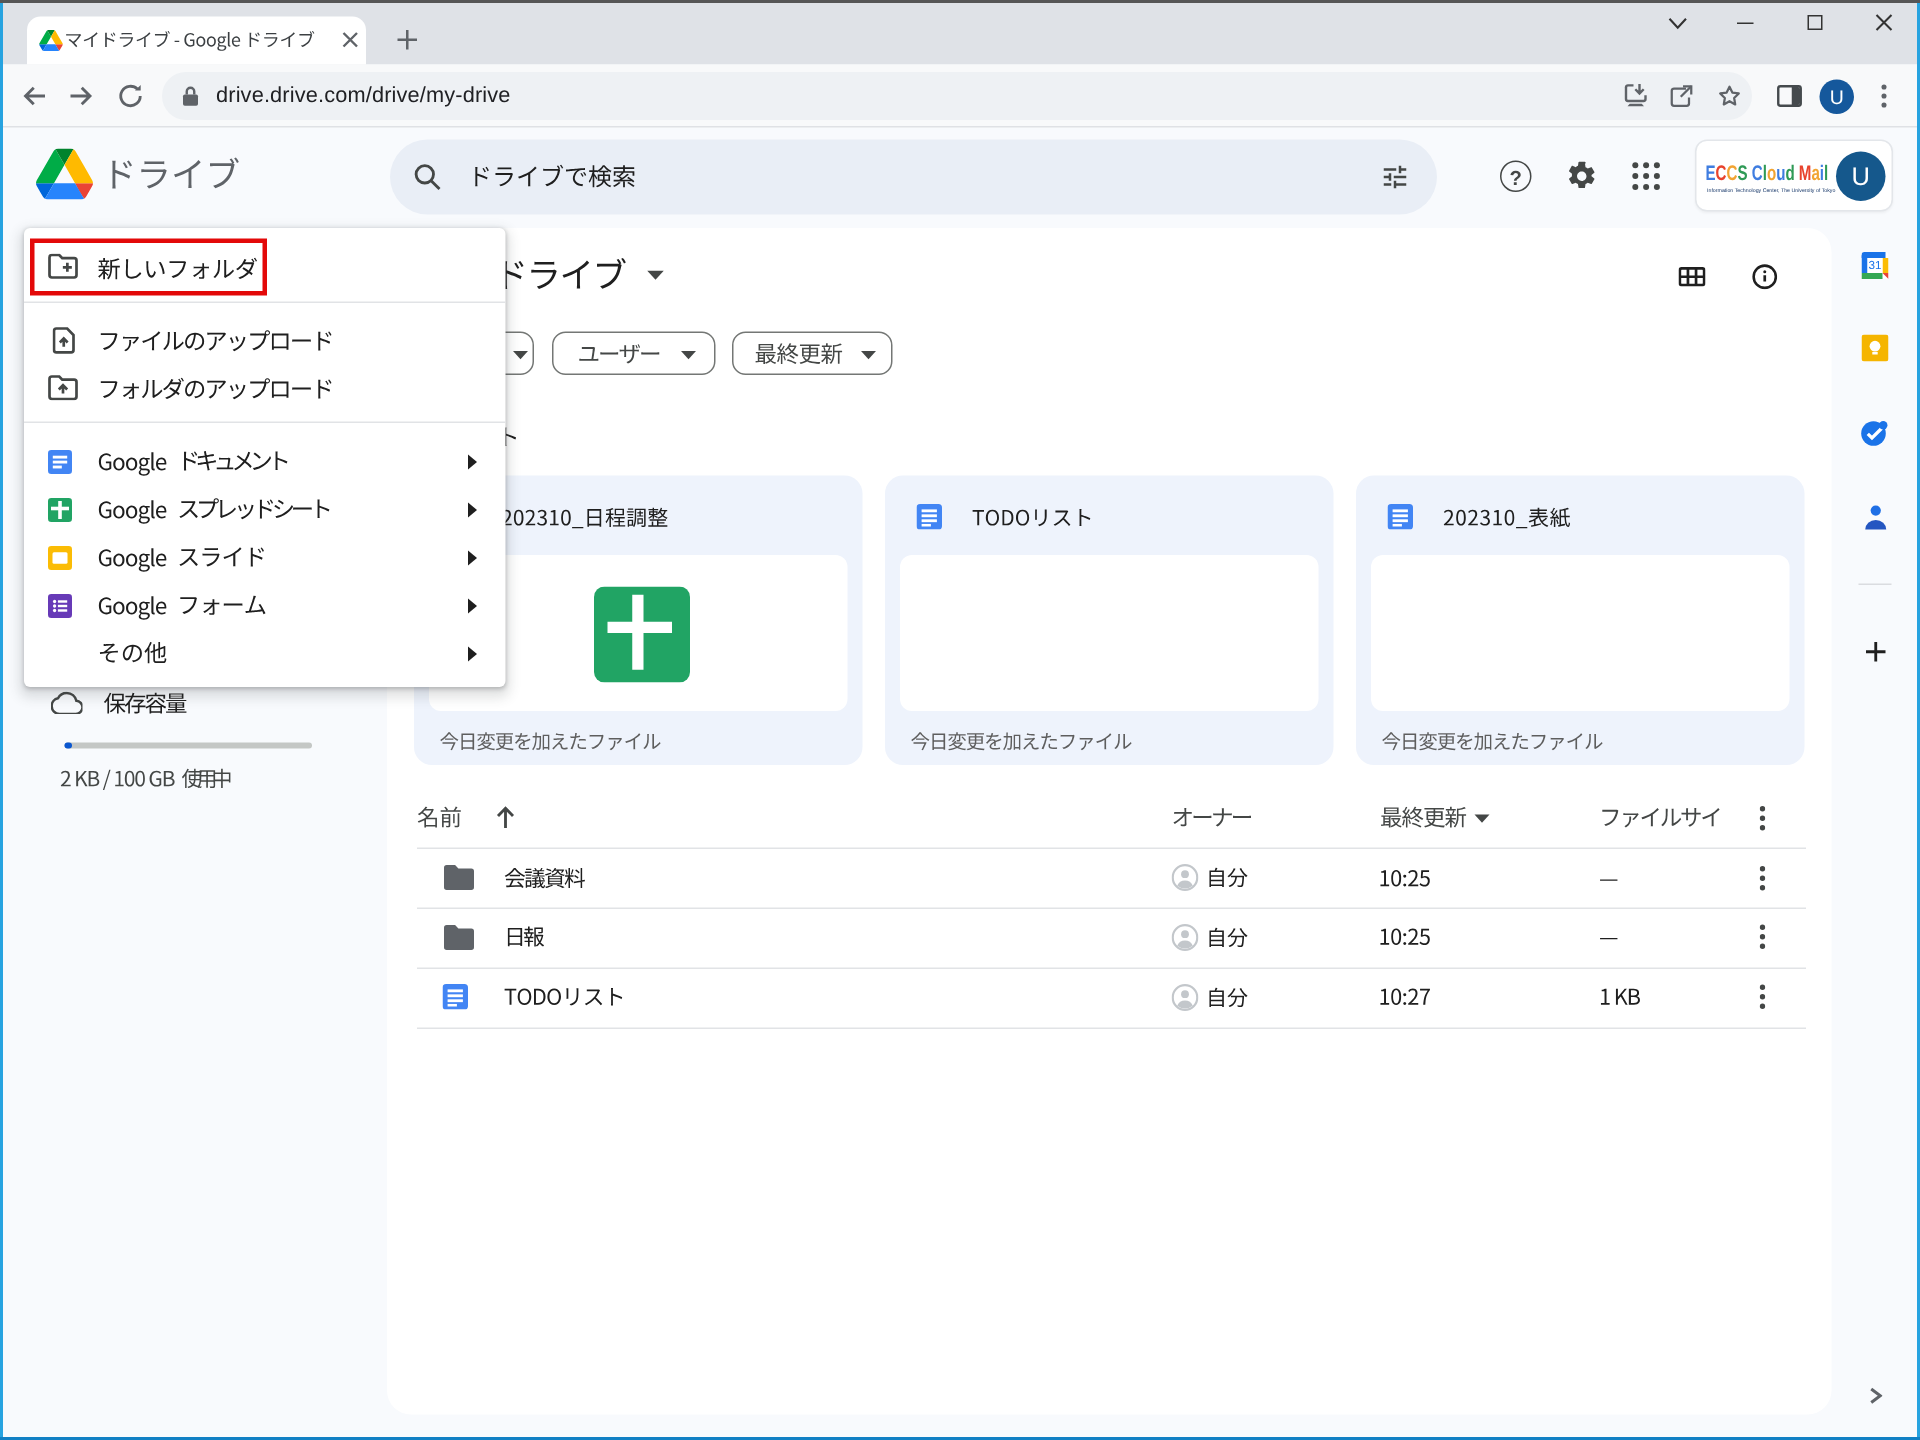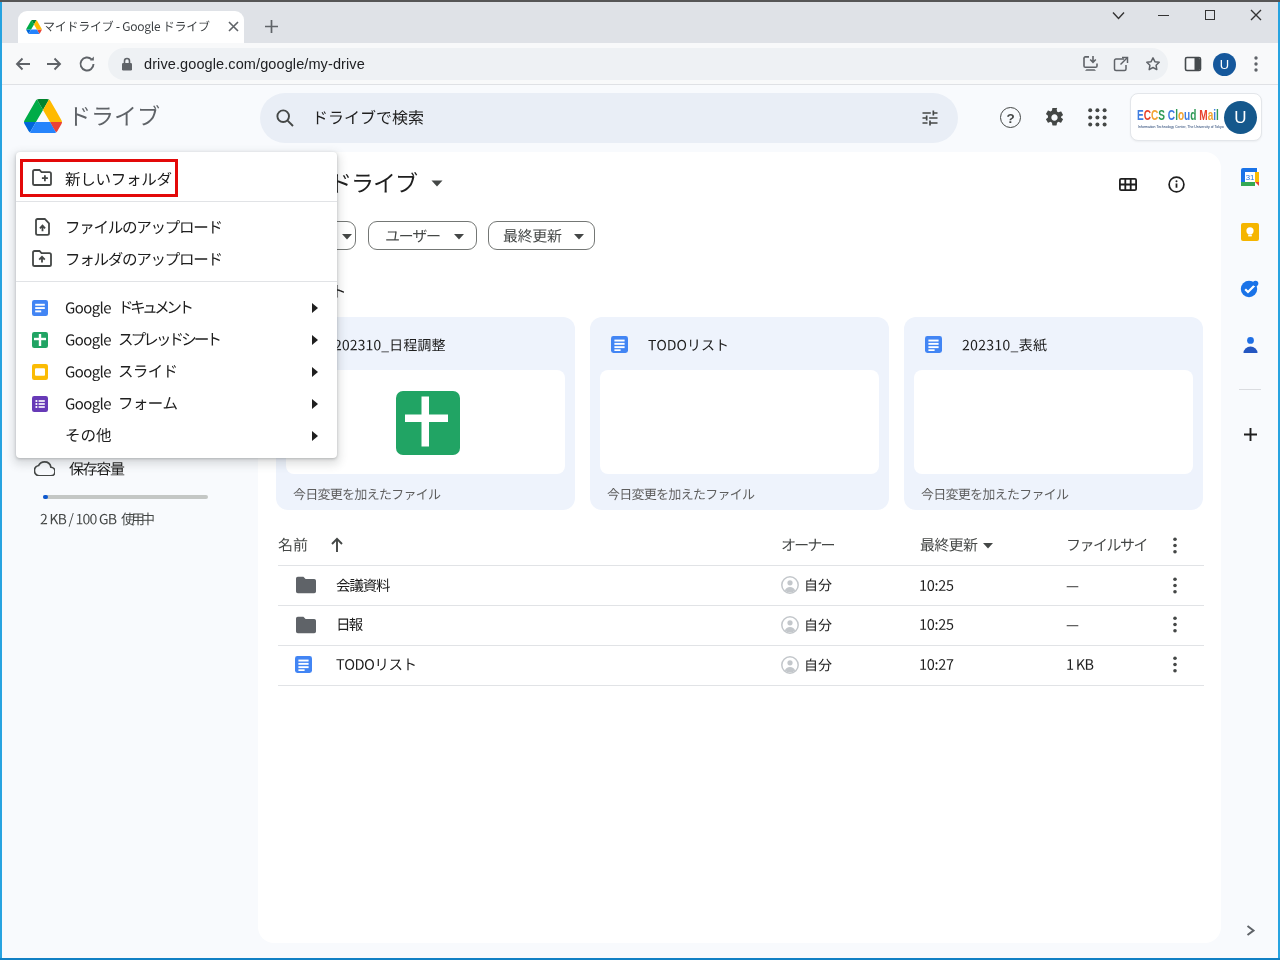--- a/index.html
+++ b/index.html
@@ -46,21 +46,21 @@
   </svg>
 <svg class="ab" style="left:78px;top:55px" width="18" height="18" viewBox="0 0 18 18">
     <path d="M15.5 9 a6.5 6.5 0 1 1 -1.9 -4.6" stroke="#5f6368" stroke-width="1.9" fill="none"></path>
     <path d="M15.8 1.6 v3.8 h-3.8 z" fill="#5f6368"></path>
   </svg>
 <div class="ab" style="left:108px;top:48px;width:1060px;height:32px;background:#eef1f4;border-radius:16px"></div>
 <svg class="ab" style="left:121px;top:57px" width="12" height="14" viewBox="0 0 12 14">
     <rect x="1" y="6" width="10" height="7.5" rx="1.2" fill="#5f6368"></rect>
     <path d="M3.5 6 V4 a2.5 2.5 0 0 1 5 0 V6" stroke="#5f6368" stroke-width="1.6" fill="none"></path>
   </svg>
-<div class="ab" style="left:144px;top:56px;font-size:14.5px;color:#202124;letter-spacing:.1px">drive.google.com/google/my-drive</div>
+<div class="ab" style="left:144px;top:56px;font-size:14.5px;color:#202124;letter-spacing:.1px">drive.drive.com/drive/my-drive</div>
 <svg class="ab" style="left:1082px;top:55px" width="17" height="17" viewBox="0 0 17 17">
     <path d="M2 3.2 a1.3 1.3 0 0 1 1.3 -1.3 H7" stroke="#5f6368" stroke-width="1.6" fill="none"></path>
     <path d="M2 3 V11 a1.3 1.3 0 0 0 1.3 1.3 H13.7 A1.3 1.3 0 0 0 15 11 V8.5" stroke="#5f6368" stroke-width="1.6" fill="none"></path>
     <path d="M11 1 v6 M8.2 4.5 L11 7.3 L13.8 4.5" stroke="#5f6368" stroke-width="1.6" fill="none"></path>
     <path d="M4.5 14.2 h8 l1.5 1.6 h-11 z" fill="#5f6368"></path>
   </svg>
 <svg class="ab" style="left:1113px;top:56px" width="16" height="16" viewBox="0 0 16 16">
     <path d="M11 3 H3 a1.5 1.5 0 0 0 -1.5 1.5 V13 a1.5 1.5 0 0 0 1.5 1.5 H11.5 a1.5 1.5 0 0 0 1.5 -1.5 V9" stroke="#5f6368" stroke-width="1.5" fill="none"></path>
     <path d="M9 1.5 h5.5 v5.5" stroke="#5f6368" stroke-width="1.5" fill="none"></path>
     <path d="M14.5 1.5 L7.5 8.5" stroke="#5f6368" stroke-width="1.5" fill="none"></path>

